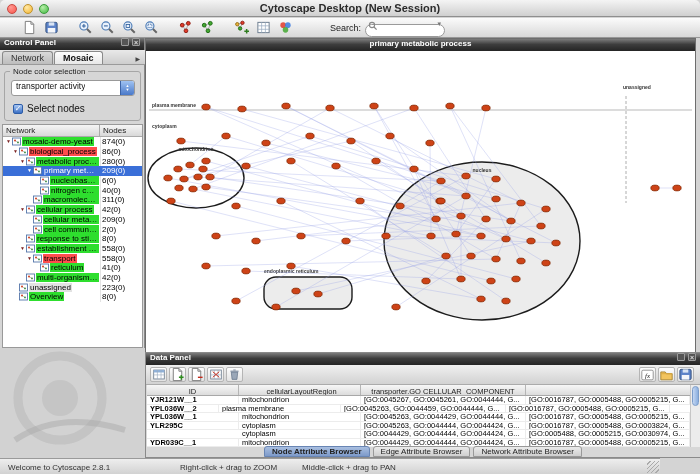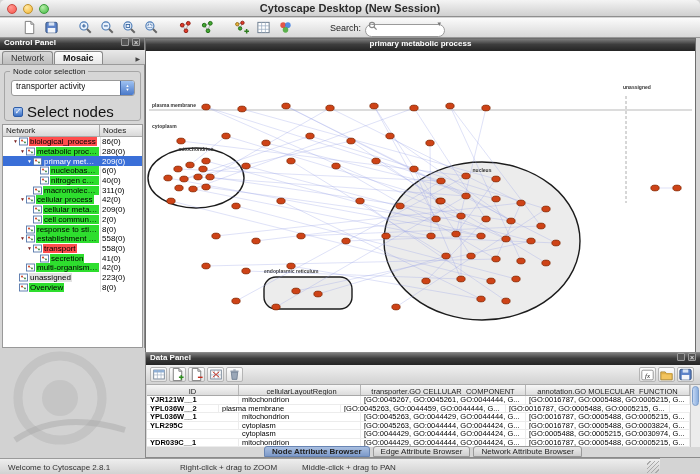--- a/index.html
+++ b/index.html
@@ -41,21 +41,21 @@
   .cp-tab.active{background:linear-gradient(#fdfdfd,#e8e8e8);font-weight:bold;color:#111;}
   .cp-tab-scroll{margin-left:auto;font-size:6px;color:#444;padding:0 3px 2px;}
   .cp-body{position:absolute;left:0;top:27px;right:0;bottom:0;}
   .groupbox{position:absolute;left:4px;top:6px;width:137px;height:50px;border:1px solid #a6a6a6;border-radius:3px;}
   .groupbox-title{position:absolute;left:5px;top:-5px;background:#d6d6d6;font-size:8px;padding:0 3px;color:#222;}
   .combo{position:absolute;left:6px;top:8px;width:124px;height:16px;background:#fff;border:1px solid #999;border-radius:3px;font-size:8.5px;display:flex;align-items:flex-start;padding-left:4px;color:#111;}
   .combo-value{overflow:hidden;white-space:nowrap;max-width:102px;}
   .combo-btn{position:absolute;right:0;top:0;bottom:0;width:14px;background:linear-gradient(#9fc2f2,#4a79c9);border-radius:0 2px 2px 0;color:#fff;font-size:4px;display:flex;flex-direction:column;align-items:center;justify-content:center;line-height:4px;border-left:1px solid #3c63a6;}
   .checkbox-row{position:absolute;left:8px;top:31px;display:flex;align-items:center;gap:4px;}
   .checkbox{width:10px;height:10px;border-radius:2px;background:linear-gradient(#a9c8f4,#3a6fc4);border:1px solid #2d5da8;color:#fff;font-size:8px;line-height:8px;text-align:center;font-weight:bold;}
-  .checkbox-label{font-size:15px;color:#111;}
+  .checkbox-label{font-size:10px;color:#111;}
   .tree-wrap{position:absolute;left:2px;top:59px;width:141px;height:224px;background:#fff;border:1px solid #999;overflow:hidden;}
   .tree-header{display:flex;height:12px;background:linear-gradient(#f5f5f5,#d9d9d9);border-bottom:1px solid #aaa;font-size:8px;color:#222;}
   .th-net{width:97px;padding:1px 3px;border-right:1px solid #aaa;}
   .th-nodes{flex:1;padding:1px 3px;}
   .tree-rows{position:relative;}
   .tree-rows::before{content:"";position:absolute;left:97px;top:0;bottom:0;border-left:1px solid #e3e3e3;}
   .tree-row{position:relative;height:9.7px;display:flex;align-items:center;font-size:8px;line-height:9px;white-space:nowrap;color:#000;}
   .tree-row.selected{background:#3a6fd8;color:#fff;}
   .twisty{width:7px;font-size:5px;color:#7b2222;flex:none;text-align:center;}
   .tree-row.selected .twisty{color:#fff;}
@@ -239,20 +239,31 @@
           <span class="checkbox">✓</span>
           <span class="checkbox-label">Select nodes</span>
         </div>
       </div>
       <div class="tree-wrap">
         <div class="tree-header">
           <span class="th-net">Network</span>
           <span class="th-nodes">Nodes</span>
         </div>
         <div class="tree-rows">
+            <div class="tree-row" style="padding-left: 2px;">
+              <span class="twisty">▼</span>
+              <span class="node-icon"><svg viewBox="0 0 9 9" width="9" height="9">
+                  <rect x="0.5" y="1" width="8" height="7" fill="#fff" stroke="#5577aa" stroke-width="0.9"></rect>
+                  <path d="M3 3.6L6 5.4" stroke="#888" stroke-width="0.5"></path>
+                  <circle cx="3" cy="3.6" r="1" fill="#d04020"></circle>
+                  <circle cx="6" cy="5.4" r="0.9" fill="#3a8a3a"></circle>
+                </svg></span>
+              <span class="tlabel green" style="max-width: 77px;">mosaic-demo-yeast</span>
+              <span class="tnodes">874(0)</span>
+            </div>
             <div class="tree-row" style="padding-left: 9px;">
               <span class="twisty">▼</span>
               <span class="node-icon"><svg viewBox="0 0 9 9" width="9" height="9">
                   <rect x="0.5" y="1" width="8" height="7" fill="#fff" stroke="#5577aa" stroke-width="0.9"></rect>
                   <path d="M3 3.6L6 5.4" stroke="#888" stroke-width="0.5"></path>
                   <circle cx="3" cy="3.6" r="1" fill="#d04020"></circle>
                   <circle cx="6" cy="5.4" r="0.9" fill="#3a8a3a"></circle>
                 </svg></span>
               <span class="tlabel red" style="max-width: 70px;">biological_process</span>
               <span class="tnodes">86(0)</span>
@@ -379,21 +390,21 @@
               <span class="tnodes">558(0)</span>
             </div>
             <div class="tree-row" style="padding-left: 30px;">
               <span class="twisty"></span>
               <span class="node-icon"><svg viewBox="0 0 9 9" width="9" height="9">
                   <rect x="0.5" y="1" width="8" height="7" fill="#fff" stroke="#5577aa" stroke-width="0.9"></rect>
                   <path d="M3 3.6L6 5.4" stroke="#888" stroke-width="0.5"></path>
                   <circle cx="3" cy="3.6" r="1" fill="#d04020"></circle>
                   <circle cx="6" cy="5.4" r="0.9" fill="#3a8a3a"></circle>
                 </svg></span>
-              <span class="tlabel green" style="max-width: 49px;">secretion</span>
+              <span class="tlabel green" style="max-width: 49px;">reticulum</span>
               <span class="tnodes">41(0)</span>
             </div>
             <div class="tree-row" style="padding-left: 16px;">
               <span class="twisty"></span>
               <span class="node-icon"><svg viewBox="0 0 9 9" width="9" height="9">
                   <rect x="0.5" y="1" width="8" height="7" fill="#fff" stroke="#5577aa" stroke-width="0.9"></rect>
                   <path d="M3 3.6L6 5.4" stroke="#888" stroke-width="0.5"></path>
                   <circle cx="3" cy="3.6" r="1" fill="#d04020"></circle>
                   <circle cx="6" cy="5.4" r="0.9" fill="#3a8a3a"></circle>
                 </svg></span>
@@ -665,21 +676,20 @@
               <rect x="4" y="8.5" width="8" height="5" fill="#f4f6fa"></rect>
             </svg>
           </span>
         </span>
     </div>
     <div class="dp-table">
       <div class="dtable-header">
           <div class="dth" style="width: 92px;">ID</div>
           <div class="dth" style="width: 122px;">_cellularLayoutRegion</div>
           <div class="dth" style="width: 165px;">transporter.GO CELLULAR_COMPONENT</div>
-          <div class="dth" style="width: 164px;">annotation.GO MOLECULAR_FUNCTION</div>
         </div>
       <div>
           <div class="dtable-row">
             <div class="dtd id" style="width: 92px;">YJR121W__1</div>
             <div class="dtd" style="width: 122px;">mitochondrion</div>
             <div class="dtd" style="width: 165px;">[GO:0045267, GO:0045261, GO:0044444, G...</div>
             <div class="dtd" style="width: 164px;">[GO:0016787, GO:0005488, GO:0005215, G...</div>
           </div>
           <div class="dtable-row">
             <div class="dtd id" style="width: 72px;">YPL036W__2</div>

